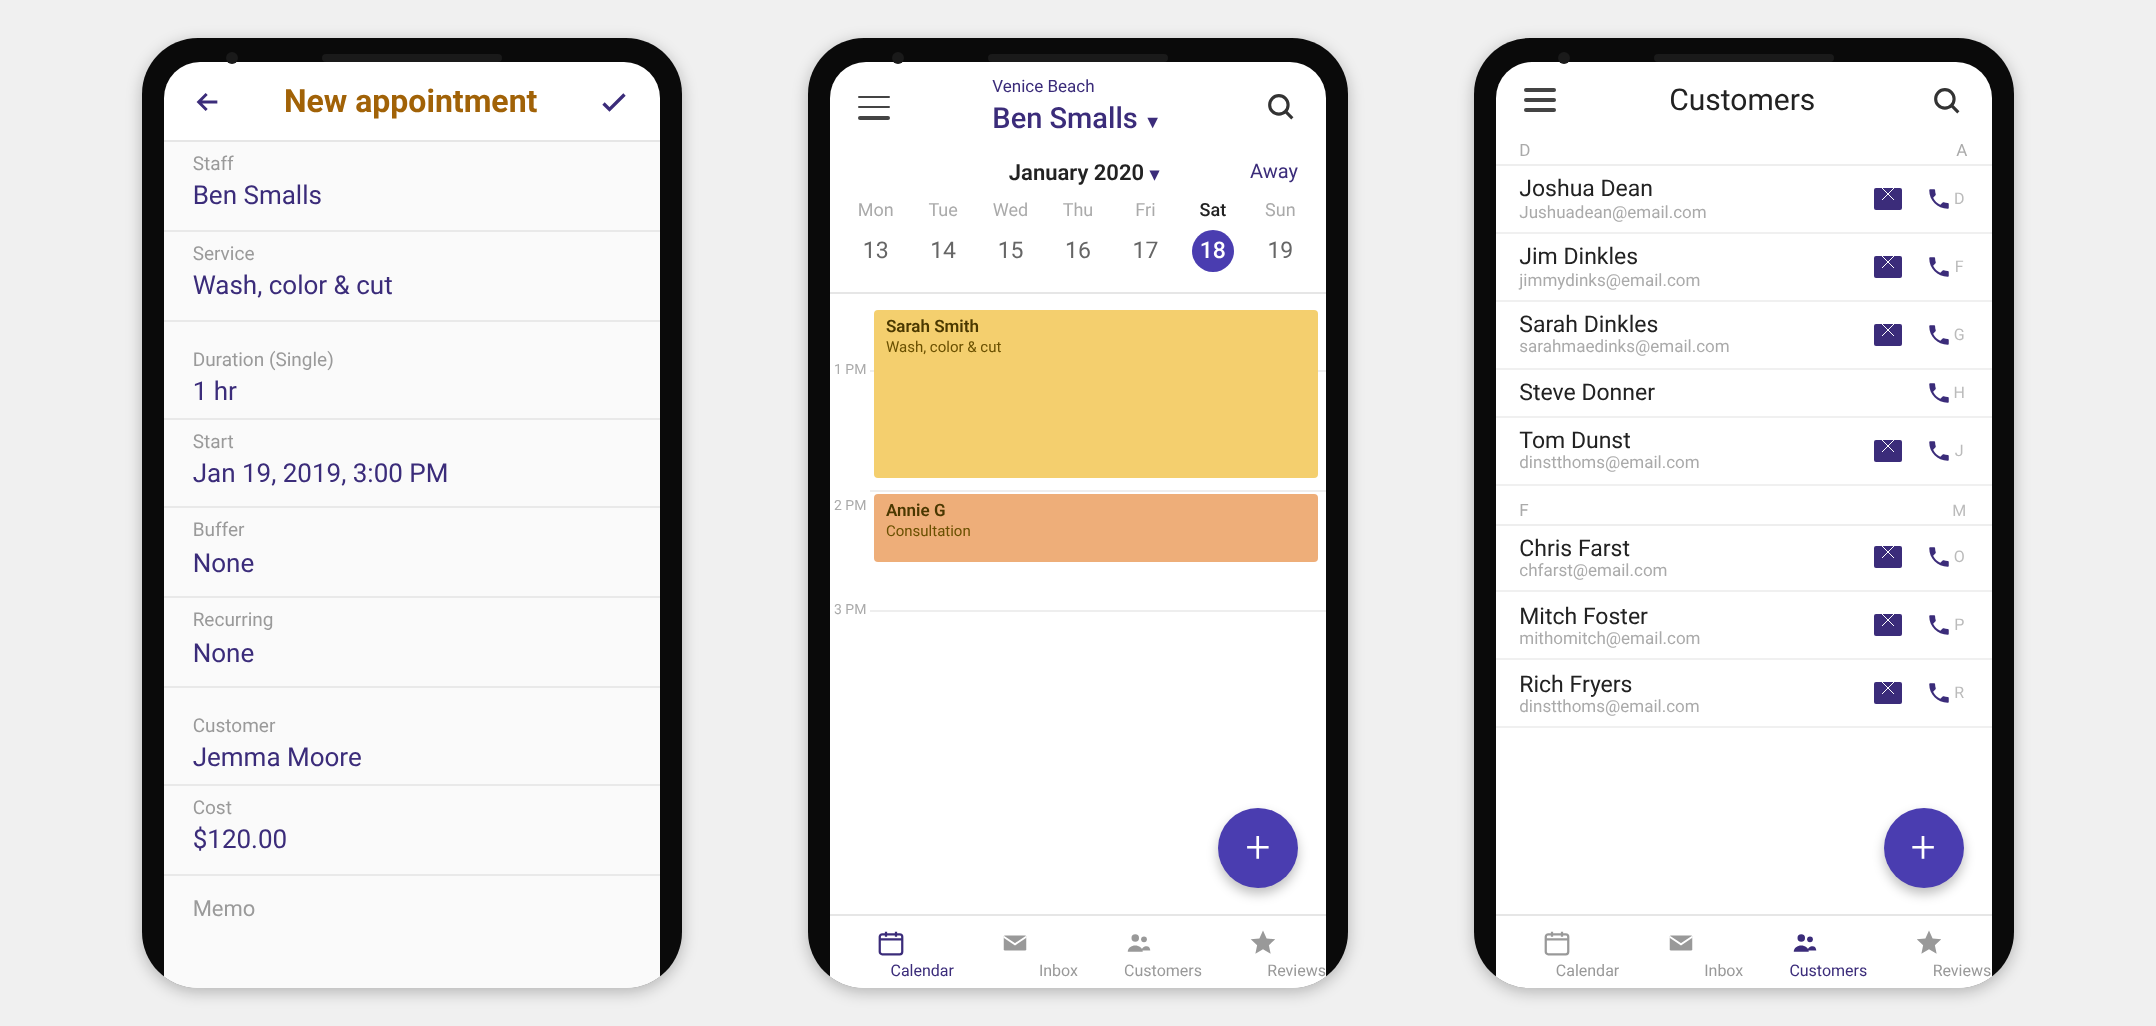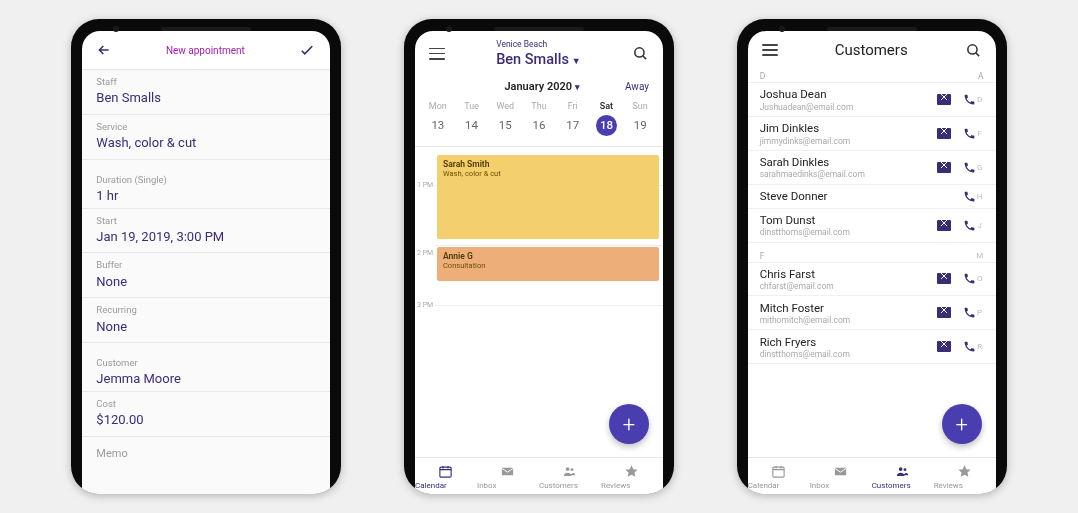--- a/index.html
+++ b/index.html
@@ -55,21 +55,21 @@
     position: relative;
   }
   
   .appbar1 {
     display: flex;
     align-items: center;
     justify-content: space-between;
     padding: 10px 14px;
     border-bottom: 1px solid #e6e6e6;
   }
-  .appbar1 .title { flex:1; text-align:center; font-size:10px; color:#a21caf; font-weight:400; }
+  .appbar1 .title { flex:1; text-align:center; font-size:16px; color:#a16207; font-weight:700; }
   .arrow { width:16px; height:16px; color:#3b2c7a; }
   .check { width:18px; height:18px; color:#3b2c7a; }
   .form { flex:1; background:#fafafa; overflow:hidden; }
   .field { padding: 6px 14px 6px; border-bottom:1px solid #e9e9e9; background:#fafafa; }
   .field.spacer { padding-top:14px; padding-bottom:2px; }
   .flabel { font-size:9.5px; color:#9a9a9a; line-height:1.3; }
   .fval { font-size:13px; color:#3b2c7a; line-height:1.5; }
   .memo { font-size:11px; color:#9a9a9a; }
   
   .appbar2 { display:flex; align-items:center; justify-content:space-between; padding:8px 14px 4px; }
@@ -93,21 +93,21 @@
   .calbody { flex:1; position:relative; border-top:1px solid #e6e6e6; margin-top:10px; overflow:hidden; }
   .hrline { position:absolute; left:20px; right:0; border-top:1px solid #eee; }
   .hrlabel { position:absolute; left:2px; font-size:7px; color:#aaa; transform:translateY(-50%); }
   .event { position:absolute; left:22px; right:4px; border-radius:2px; padding:4px 6px; }
   .ev1 { background:#f4cf6e; top:8px; height:84px; }
   .ev2 { background:#eeae79; top:100px; height:34px; }
   .evtitle { font-size:8.5px; font-weight:600; color:#4a3800; }
   .evsub { font-size:7.5px; color:#6a5000; }
   .fab { position:absolute; bottom:50px; right:14px; width:40px; height:40px; border-radius:50%; background:#4a3db0; display:flex; align-items:center; justify-content:center; color:#fff; font-size:22px; font-weight:300; box-shadow:0 3px 6px rgba(0,0,0,0.25); }
   .bottomnav { display:flex; border-top:1px solid #e6e6e6; background:#fff; }
-  .nav { flex:1; text-align:left; padding:6px 0 4px; }
+  .nav { flex:1; text-align:right; padding:6px 0 4px; }
   .nlabel { font-size:8px; color:#999; margin-top:2px; }
   .nav.active .nlabel { color:#3b2c7a; }
   .nicon { width:15px; height:15px; margin:0 auto; display:block; }
   
   .sectionhdr { display:flex; justify-content:space-between; font-size:8.5px; color:#aaa; padding:2px 12px 1px; border-bottom:1px solid #eee; }
   .cust { display:flex; align-items:center; padding:4.2px 12px; border-bottom:1px solid #f0f0f0; }
   .cinfo { flex:1; min-width:0; }
   .cname { font-size:11.5px; color:#222; line-height:1.25; }
   .cemail { font-size:8.5px; color:#aaa; line-height:1.2; }
   .cicons { display:flex; gap:12px; align-items:center; }

